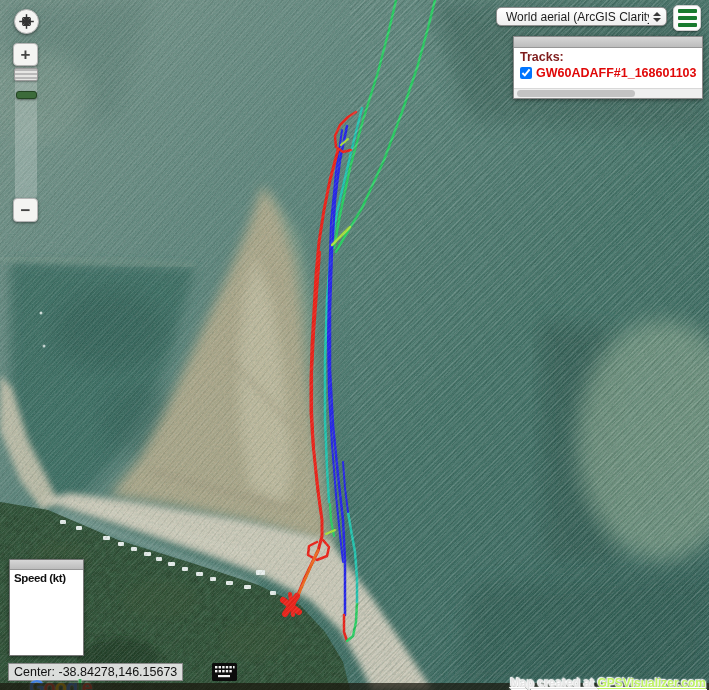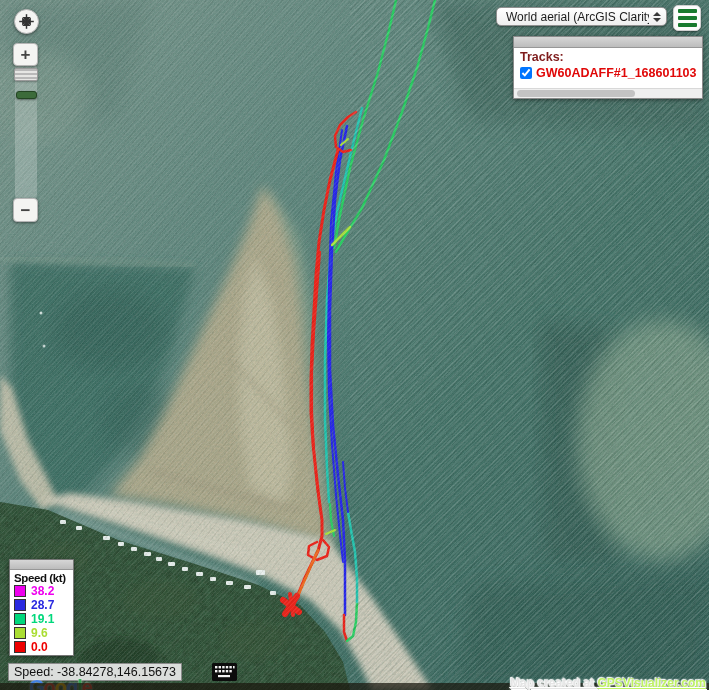--- a/index.html
+++ b/index.html
@@ -57,21 +57,21 @@
   #tracks-handle { height:11px; background:linear-gradient(#d6d6d6,#bcbcbc); border-bottom:1px solid #979797; cursor:move; }
   #tracks-body { padding:2px 6px 0 6px; }
   #tracks-title { font-size:12.5px; font-weight:bold; color:#7f1d1d; }
   .track-row { display:flex; align-items:center; gap:4px; margin-top:2px; white-space:nowrap; overflow:hidden; }
   .track-row input { width:12px; height:12px; flex:0 0 auto; }
   .track-label { font-size:12.5px; font-weight:bold; color:#e00808; }
   #tracks-scroll { position:absolute; left:0; right:0; bottom:0; height:10px; background:#efefef; border-top:1px solid #d8d8d8; }
   #tracks-thumb { position:absolute; left:3px; top:1px; width:118px; height:7px; background:#c3c3c3; border-radius:4px; cursor:pointer; }
 
   
-  #legend { position:absolute; left:9px; top:559px; width:65px; height:97px; background:#ffffff;
+  #legend { position:absolute; left:9px; top:559px; width:75px; height:97px; background:#ffffff;
     border:1px solid #777; box-shadow:0 1px 4px rgba(0,0,0,0.45); }
   #legend-handle { height:10px; background:linear-gradient(#d6d6d6,#bcbcbc); border-bottom:1px solid #979797; cursor:move; }
   #legend-body { padding:2px 4px; }
   #legend-title { font-size:11.5px; font-weight:bold; color:#111; letter-spacing:-0.4px; }
   .legend-row { display:flex; align-items:center; gap:5px; height:14px; }
   .legend-swatch { width:12px; height:12px; border:1px solid #333; flex:0 0 auto; }
   .legend-val { font-size:12px; font-weight:bold; }
 
   
   #center-box { position:absolute; left:8px; top:663px; height:18px; background:rgba(233,233,233,0.92);
@@ -260,47 +260,25 @@
   </div>
   <div id="tracks-scroll">
     <div id="tracks-thumb"></div>
   </div>
 </div>
 
 <div id="legend">
   <div id="legend-handle"></div>
   <div id="legend-body">
     <div id="legend-title">Speed (kt)</div>
-    <div id="legend-rows">
-        <div class="legend-row">
-          <span class="legend-swatch" style="background: rgb(238, 0, 238);"></span>
-          <span class="legend-val" style="color: rgb(238, 0, 238);">38.2</span>
-        </div>
-        <div class="legend-row">
-          <span class="legend-swatch" style="background: rgb(42, 42, 224);"></span>
-          <span class="legend-val" style="color: rgb(42, 42, 224);">28.7</span>
-        </div>
-        <div class="legend-row">
-          <span class="legend-swatch" style="background: rgb(0, 216, 124);"></span>
-          <span class="legend-val" style="color: rgb(0, 216, 124);">19.1</span>
-        </div>
-        <div class="legend-row">
-          <span class="legend-swatch" style="background: rgb(170, 221, 51);"></span>
-          <span class="legend-val" style="color: rgb(170, 221, 51);">9.6</span>
-        </div>
-        <div class="legend-row">
-          <span class="legend-swatch" style="background: rgb(238, 0, 0);"></span>
-          <span class="legend-val" style="color: rgb(238, 0, 0);">0.0</span>
-        </div>
-      </div>
   </div>
 </div>
 
 <div id="center-box">
-  <span>Speed: -38.84278,146.15673</span>
+  <span>Center: -38.84278,146.15673</span>
 </div>
 <div id="kbd-btn">
   <svg width="25" height="18" viewBox="0 0 25 18">
     <rect x="0" y="0" width="25" height="18" rx="2" fill="#0c0c0c"></rect>
     <g fill="#f2f2f2">
       <rect x="3" y="3" width="2.4" height="2.4"></rect>
         <rect x="6.6" y="3" width="2.4" height="2.4"></rect>
         <rect x="10.2" y="3" width="2.4" height="2.4"></rect>
         <rect x="13.8" y="3" width="2.4" height="2.4"></rect>
         <rect x="17.4" y="3" width="2.4" height="2.4"></rect>

